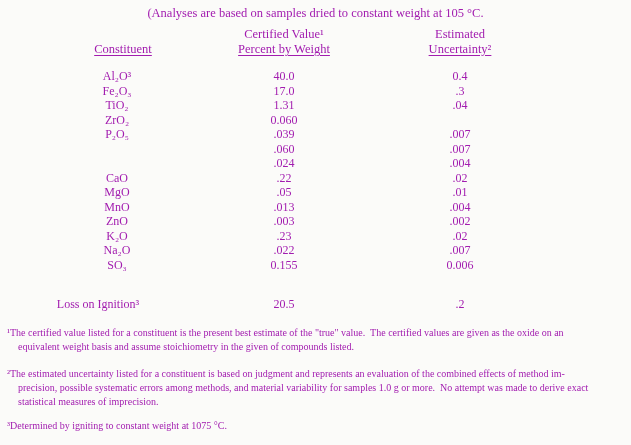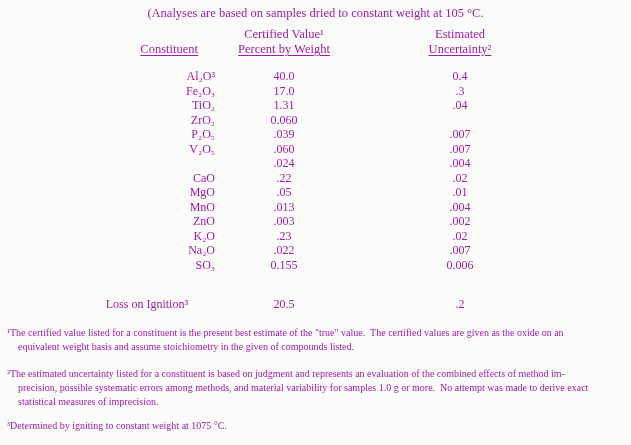--- a/index.html
+++ b/index.html
@@ -11,27 +11,27 @@
     color:#a21caf;
     overflow:hidden;
   }
   .title{
     position:absolute;top:6px;left:0;width:100%;
     text-align:center;font-size:12.5px;
   }
   .hdr{position:absolute;left:0;width:100%;font-size:12.5px;}
   .hdr-line1{top:27px;}
   .hdr-line2{top:42px;}
-  .c1{position:absolute;left:48px;width:150px;text-align:right;}
+  .c1{position:absolute;left:48px;width:150px;text-align:center;}
   .c2{position:absolute;left:204px;width:160px;text-align:center;}
   .c3{position:absolute;left:380px;width:160px;text-align:center;}
   .u{text-decoration:underline;text-underline-offset:2px;}
   .rows{position:absolute;top:69px;left:0;width:100%;}
   .row{position:relative;height:14.5px;font-size:12px;}
-  .row .c1{left:65px;}
+  .row .c1{left:42px;}
   .loi-row{position:absolute;top:297px;left:0;width:100%;height:15px;font-size:12px;}
   .loi-row .c1{left:8px;width:180px;}
   .footnote{position:absolute;left:7px;width:618px;font-size:10px;line-height:14px;}
   .fn1{top:326px;}
   .fn2{top:367px;}
   .fn3{top:419px;}
   .footnote .line{white-space:pre;}
   .footnote .line + .line{padding-left:11px;}
 </style>
 </head>
@@ -77,21 +77,20 @@
       <span class="c2">0.060</span>
     </div>
 
     <div class="row">
       <span class="c1">P₂O₅</span>
       <span class="c2">.039</span>
       <span class="c3">.007</span>
     </div>
 
     <div class="row">
-      <span class="c1">V₂O₅</span>
       <span class="c2">.060</span>
       <span class="c3">.007</span>
     </div>
 
     <div class="row">
       <span class="c2">.024</span>
       <span class="c3">.004</span>
     </div>
 
     <div class="row">

